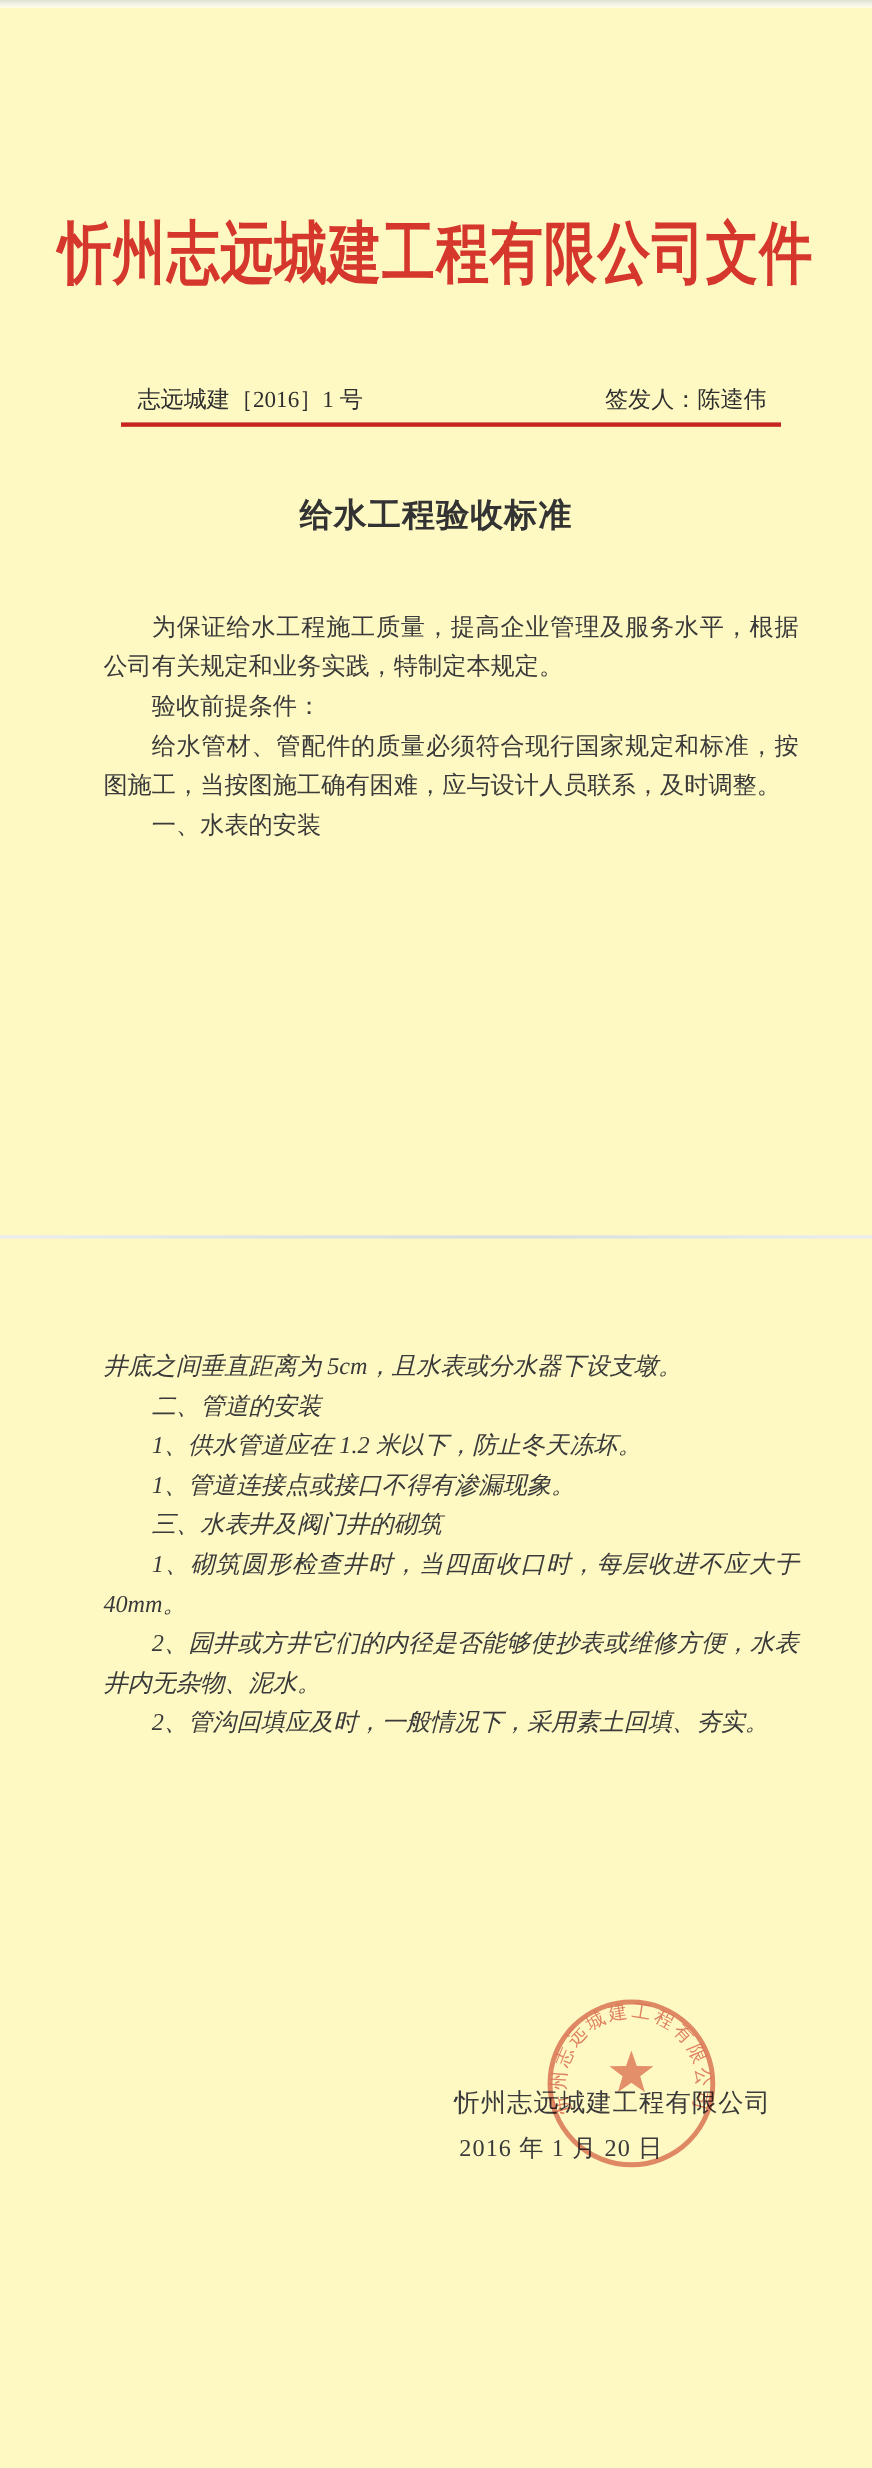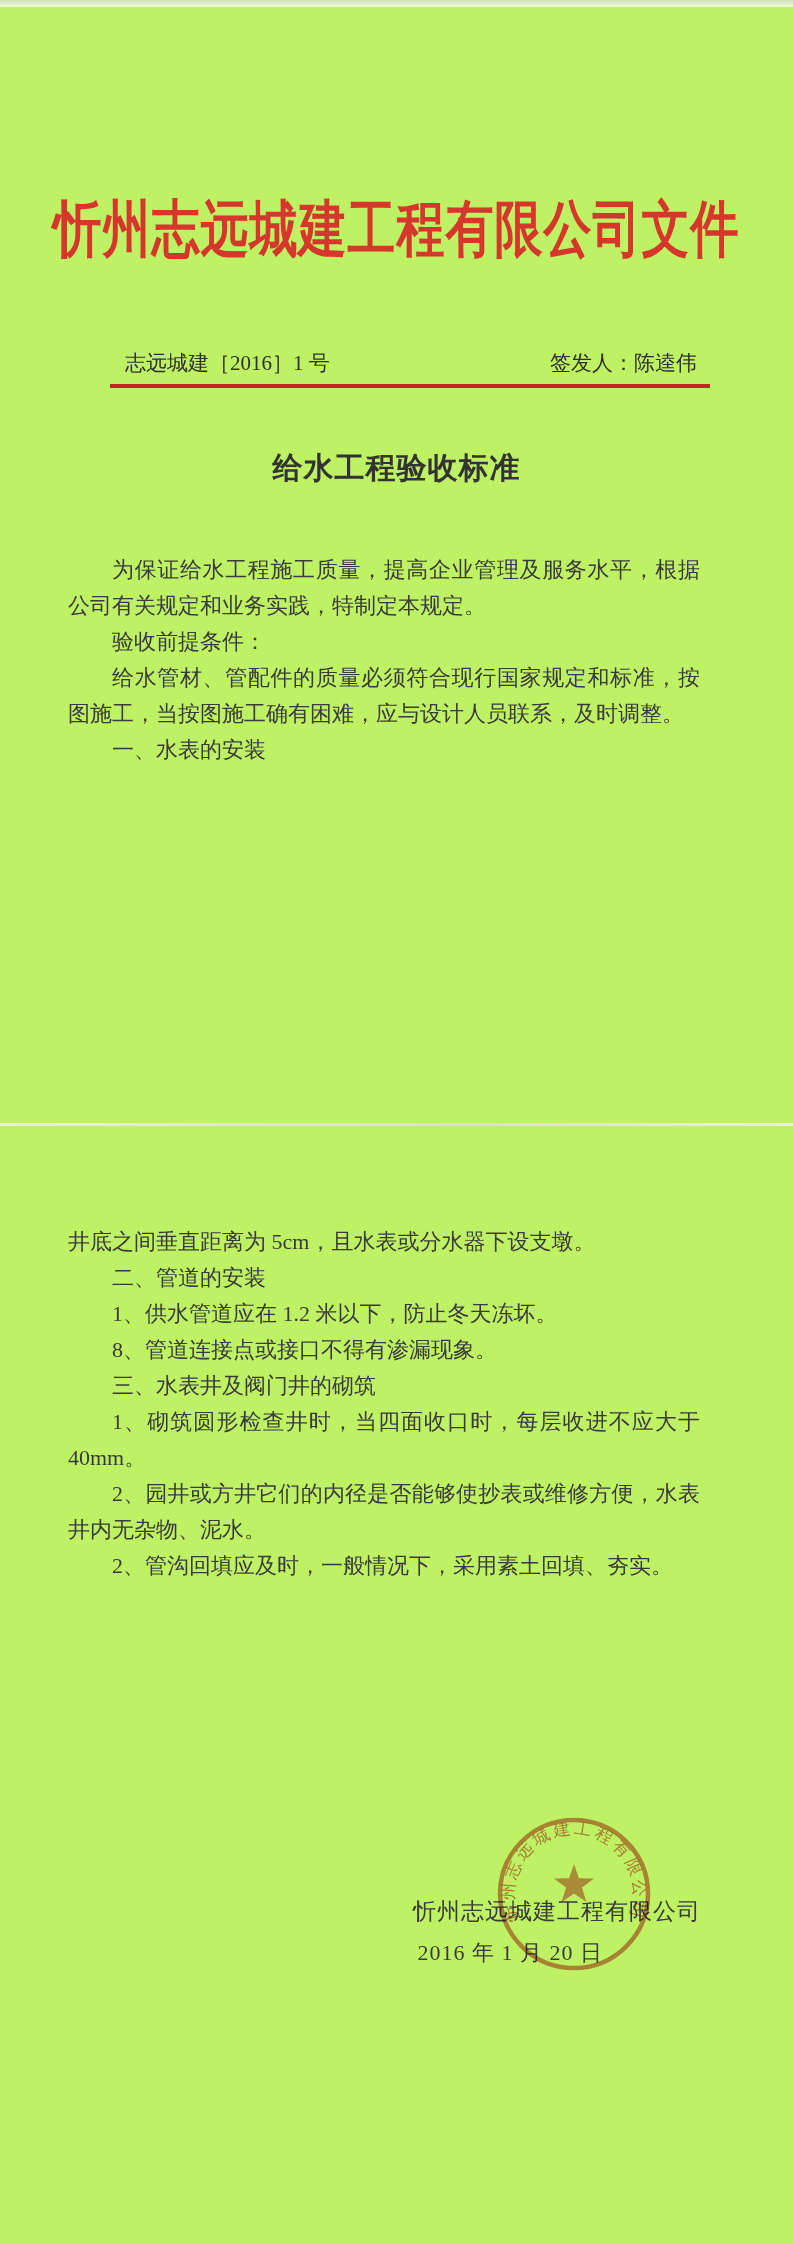--- a/index.html
+++ b/index.html
@@ -1,19 +1,19 @@
 <!DOCTYPE html>
 <html><head>
 <meta charset="utf-8">
 <style>
   html,body{margin:0;padding:0;background:#ffffff;}
   #page{
     position:relative;
     width:793px;height:2244px;
-    background:#bef264;
+    background:#fef9c3;
     overflow:hidden;
     font-family:"Liberation Serif","DejaVu Serif",serif;
     color:#3a3a3a;
   }
   .top-streak{
     position:absolute;top:0;left:0;width:100%;height:7px;
     background:linear-gradient(180deg,#d7dbdb 0%,#eef0f0 55%,#ffffff 100%);
     opacity:.75;
   }
   .page-divider{
@@ -41,29 +41,29 @@
     position:absolute;top:384px;left:110px;width:600px;height:4px;
     background:#c5241f;
   }
   .doc-title{
     position:absolute;top:448px;left:0;width:100%;
     text-align:center;
     font-size:30px;font-weight:bold;color:#333333;
     letter-spacing:1px;
   }
   .body-block{
-    position:absolute;left:68px;width:632px;
+    position:absolute;left:94px;width:632px;
     font-size:22px;line-height:36px;
     text-align:justify;
     color:#3a3a3a;
   }
   .body-block p{margin:0;padding:0;}
   .body-block p.indent{text-indent:2em;}
   #page1-body{top:552px;}
-  #page2-body{top:1224px;}
+  #page2-body{top:1224px;font-style:italic;}
   .sig-company{
     position:absolute;top:1896px;right:92px;
     font-size:23px;letter-spacing:1px;color:#3a3a3a;
     white-space:nowrap;
   }
   .sig-date{
     position:absolute;top:1938px;right:190px;
     font-size:22px;letter-spacing:1px;color:#3a3a3a;
     white-space:nowrap;
   }
@@ -101,21 +101,21 @@
       <p class="indent">一、水表的安装</p>
     </div>
 
   <div class="page-divider"></div>
 
   <div id="page2-body" class="body-block">
 
   <p>井底之间垂直距离为 5cm，且水表或分水器下设支墩。</p>
       <p class="indent">二、管道的安装</p>
       <p class="indent">1、供水管道应在 1.2 米以下，防止冬天冻坏。</p>
-      <p class="indent">8、管道连接点或接口不得有渗漏现象。</p>
+      <p class="indent">1、管道连接点或接口不得有渗漏现象。</p>
       <p class="indent">三、水表井及阀门井的砌筑</p>
       <p class="indent">1、砌筑圆形检查井时，当四面收口时，每层收进不应大于 40mm。</p>
       <p class="indent">2、园井或方井它们的内径是否能够使抄表或维修方便，水表井内无杂物、泥水。</p>
       <p class="indent">2、管沟回填应及时，一般情况下，采用素土回填、夯实。</p>
     </div>
 
   <div class="sig-company">忻州志远城建工程有限公司</div>
   <div class="sig-date">2016 年 1 月 20 日</div>
 
   <svg class="stamp" viewBox="0 0 160 164" xmlns="http://www.w3.org/2000/svg">

